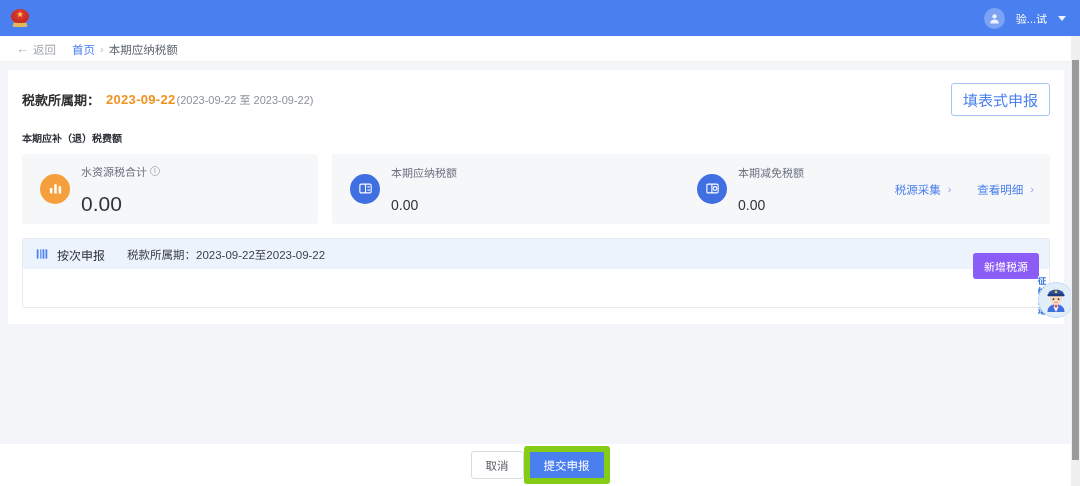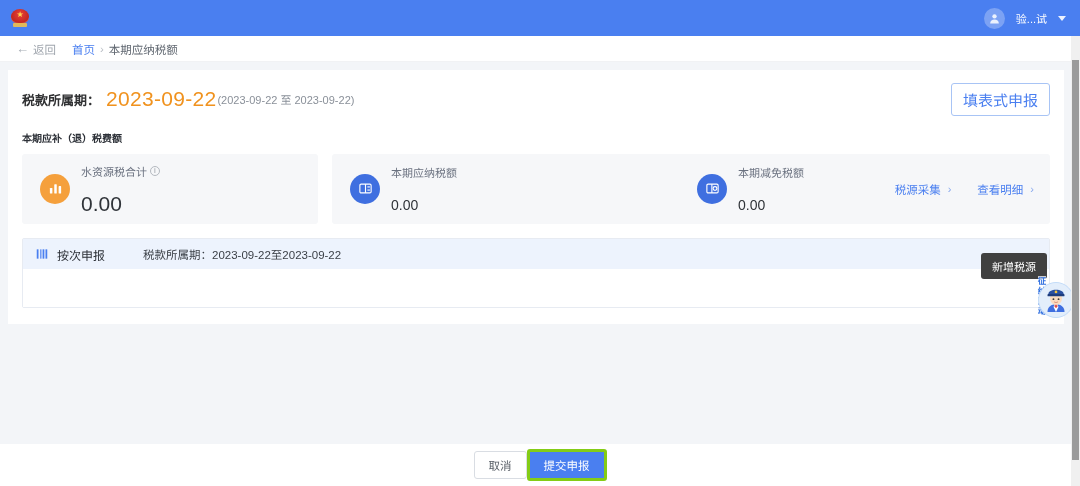--- a/index.html
+++ b/index.html
@@ -144,22 +144,22 @@
     align-items: center;
     height: 30px;
     margin-bottom: 16px;
   }
   .period-label {
     font-size: 13px;
     color: #303133;
     font-weight: 600;
   }
   .period-value {
-    font-size: 21px;
-    font-weight: 400;
+    font-size: 13px;
+    font-weight: 700;
     color: #f0921e;
     margin-left: 6px;
     letter-spacing: .3px;
   }
   .period-range {
     font-size: 11px;
     color: #8a9099;
     margin-left: 1px;
   }
   .period-spacer { flex: 1 1 auto; }
@@ -273,38 +273,38 @@
   
   .decl-block {
     border: 1px solid #e7ebf2;
     border-radius: 2px;
   }
   .decl-head {
     background: #edf3fd;
     height: 30px;
     display: flex;
     align-items: center;
-    padding: 0 2px 0 12px;
+    padding: 0 10px 0 12px;
   }
   .decl-icon { flex: 0 0 14px; margin-right: 8px; display: flex; }
   .decl-title {
     font-size: 12px;
     color: #2b2f36;
     font-weight: 500;
     white-space: nowrap;
   }
   .decl-period {
     font-size: 11.5px;
     color: #3a3f46;
-    margin-left: 38px;
+    margin-left: 22px;
     white-space: nowrap;
   }
   .decl-spacer { flex: 1 1 auto; }
   .btn-solid-blue {
-    background: #404040;
+    background: #8b5cf6;
     border: none;
     color: #ffffff;
     font-size: 11px;
     border-radius: 3px;
     padding: 5px 11px;
     cursor: pointer;
     font-family: inherit;
     white-space: nowrap;
     margin-top: 24px;
   }
@@ -330,21 +330,21 @@
     background: #ffffff;
     color: #5a6068;
     font-size: 11.5px;
     border-radius: 3px;
     padding: 5px 14px;
     cursor: pointer;
     font-family: inherit;
   }
   .btn-submit {
     background: #4a7ff0;
-    border: 3px solid #84cc16;
+    border: 6px solid #84cc16;
     color: #ffffff;
     font-size: 11.5px;
     border-radius: 3px;
     padding: 5px 14px;
     cursor: pointer;
     font-family: inherit;
   }
 
   
   .assistant {

